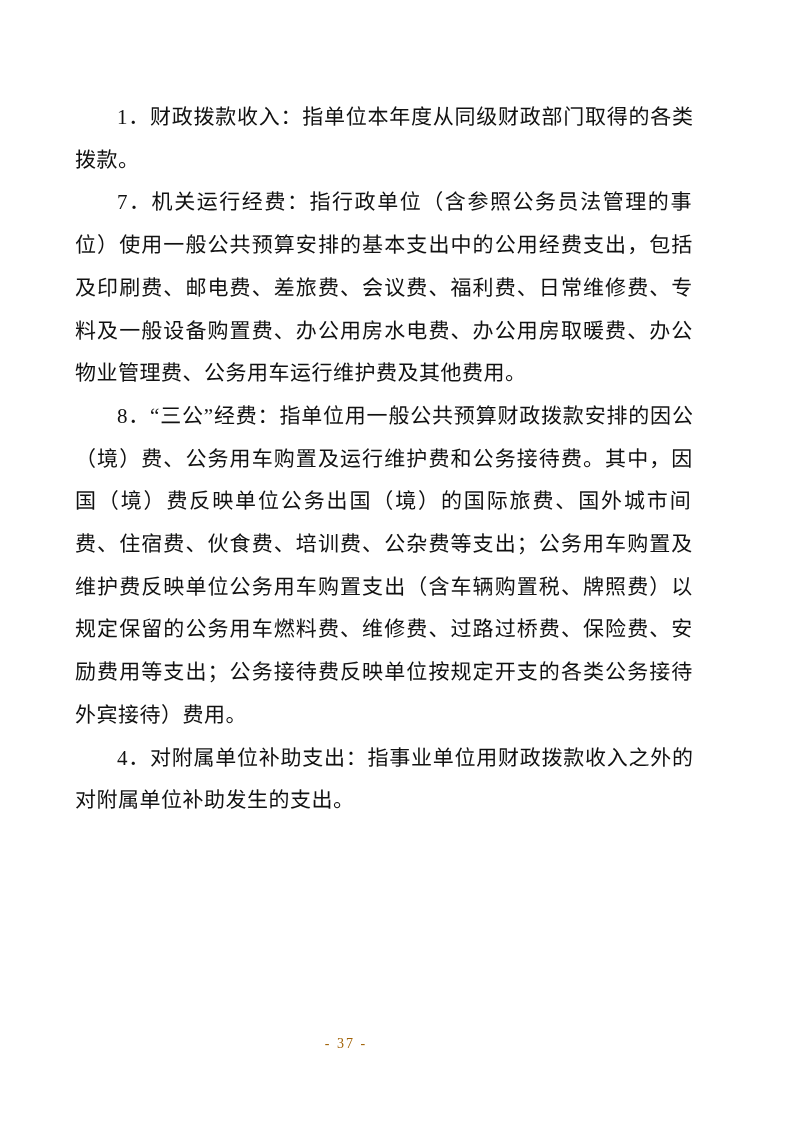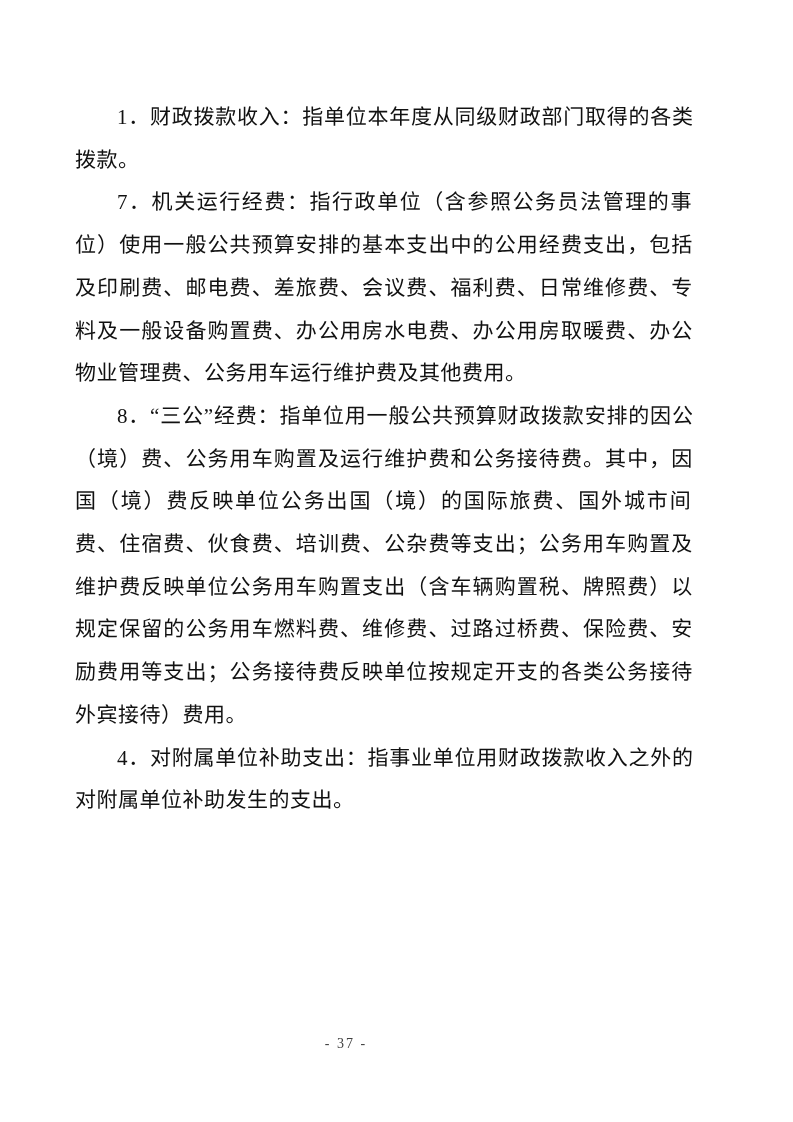--- a/index.html
+++ b/index.html
@@ -34,21 +34,21 @@
     text-indent: 2em;
     word-break: break-all;
   }
   .page-footer {
     position: absolute;
     top: 1036px;
     left: 0;
     width: 100%;
     text-align: center;
     font-size: 14px;
-    color: #404040;
+    color: #a16207;
     letter-spacing: 2px;
   }
 </style>
 </head>
 <body>
 
 <div class="page">
   <div class="content">
     <p>1．财政拨款收入：指单位本年度从同级财政部门取得的各类财政拨款。</p>
     <p>7．机关运行经费：指行政单位（含参照公务员法管理的事业单位）使用一般公共预算安排的基本支出中的公用经费支出，包括办公及印刷费、邮电费、差旅费、会议费、福利费、日常维修费、专用材料及一般设备购置费、办公用房水电费、办公用房取暖费、办公用房物业管理费、公务用车运行维护费及其他费用。</p>

